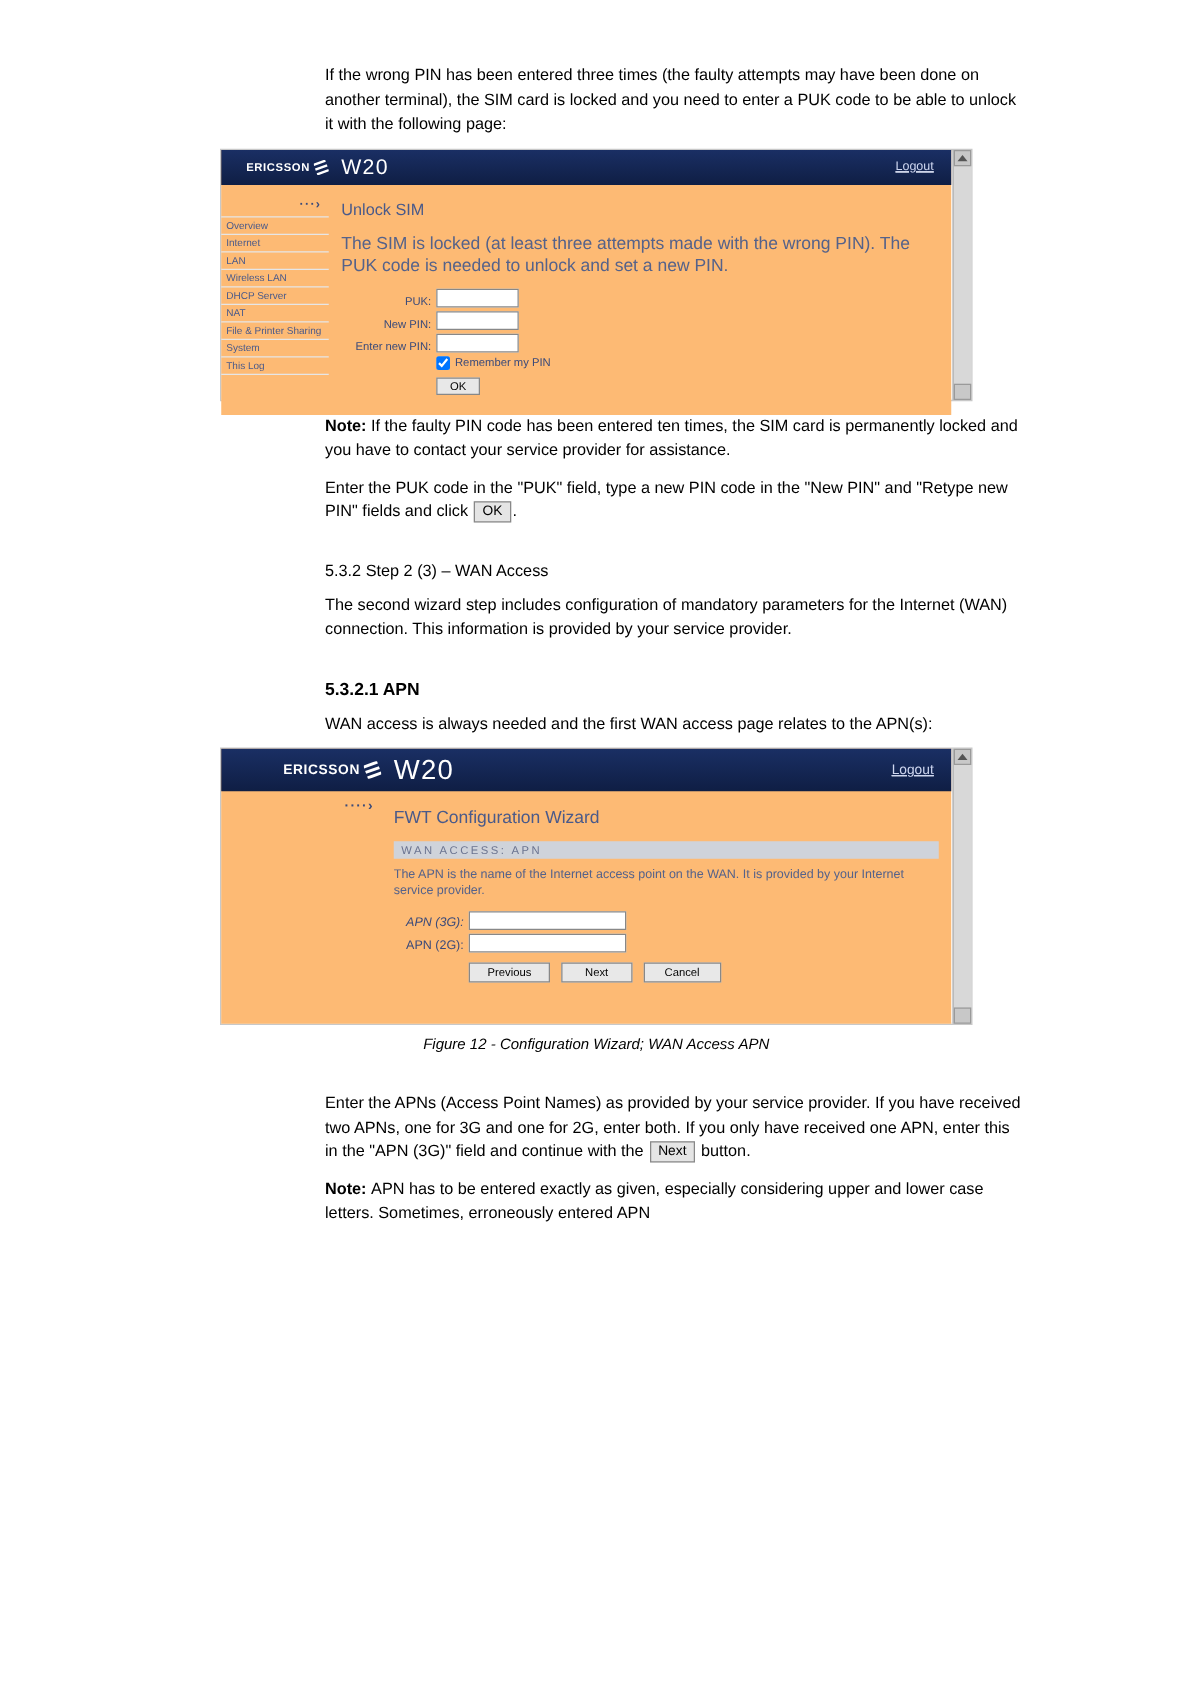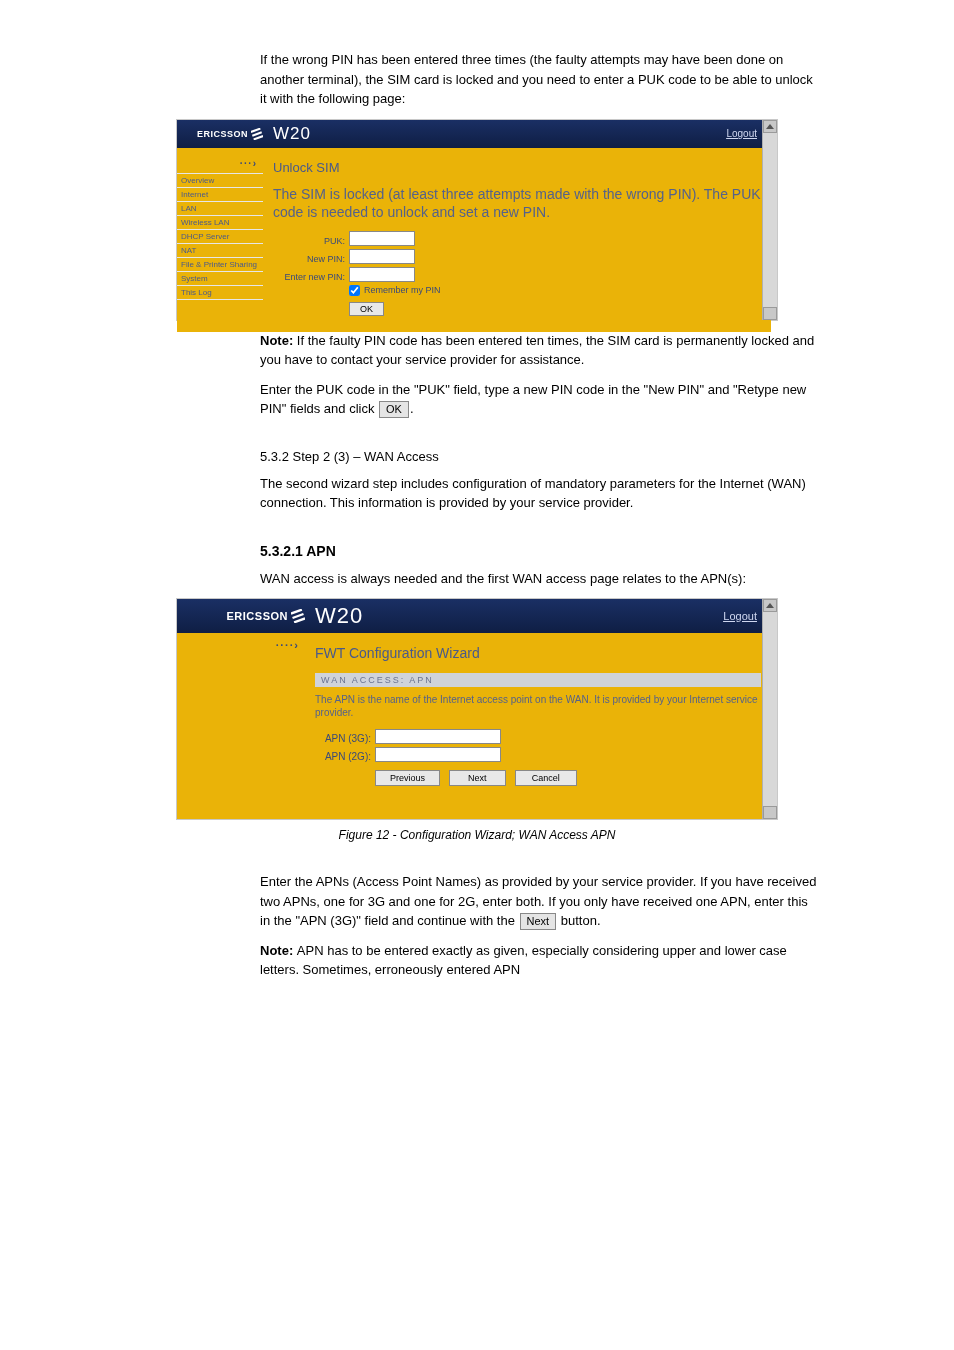--- a/index.html
+++ b/index.html
@@ -67,22 +67,22 @@
   .shot-scrollbar .arrow-up, .shot-scrollbar .arrow-down {
     position: absolute;
     left: 3px;
     width: 0; height: 0;
     border-left: 4px solid transparent;
     border-right: 4px solid transparent;
   }
   .shot-scrollbar .arrow-up { top: 4px; border-bottom: 5px solid #555; }
   .shot-scrollbar .arrow-down { bottom: 4px; border-top: 5px solid #555; }
   .shot-inner {
-    margin-right: 6px;
-    background: #eab308;
+    margin-right: 16px;
+    background: #fdba74;
     min-height: 100%;
   }
   .banner {
     background: linear-gradient(180deg, #1a2f64 0%, #0f1e44 100%);
     color: #fff;
     display: flex;
     align-items: stretch;
     height: 28px;
   }
   .banner .brandcell {
@@ -335,21 +335,21 @@
     </div>
     <div class="body-row">
       <div style="width:128px;">
         <div class="wizard-dots">····›</div>
       </div>
       <div class="content" style="font-size:11px;">
         <h3 style="font-size:14px;">FWT Configuration Wizard</h3>
         <div class="section-bar">WAN ACCESS: APN</div>
         <p class="lead" style="font-size:10px;">The APN is the name of the Internet access point on the WAN. It is provided by your Internet service provider.</p>
         <div class="formrow" style="font-size:10px;">
-          <label style="width:56px;">APN (3G):</label>
+          <label style="width:56px;font-style:italic;">APN (3G):</label>
           <input type="text" class="wide" style="">
         </div>
         <div class="formrow" style="font-size:10px;">
           <label style="width:56px;">APN (2G):</label>
           <input type="text" class="wide" style="">
         </div>
         <div class="btnrow" style="margin-left:60px;margin-top:8px;">
           <button class="btn-inset" style="padding:2px 14px;">Previous</button>
           <button class="btn-inset" style="padding:2px 18px;">Next</button>
           <button class="btn-inset" style="padding:2px 16px;">Cancel</button>

